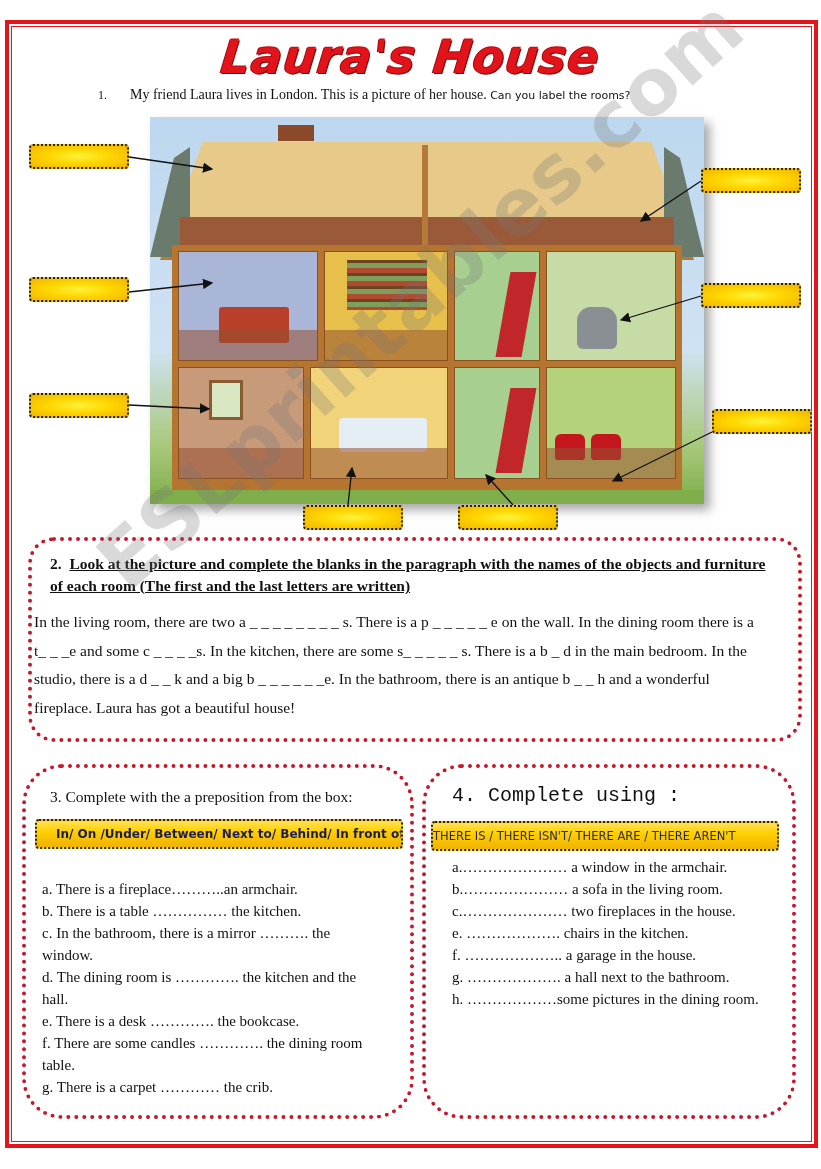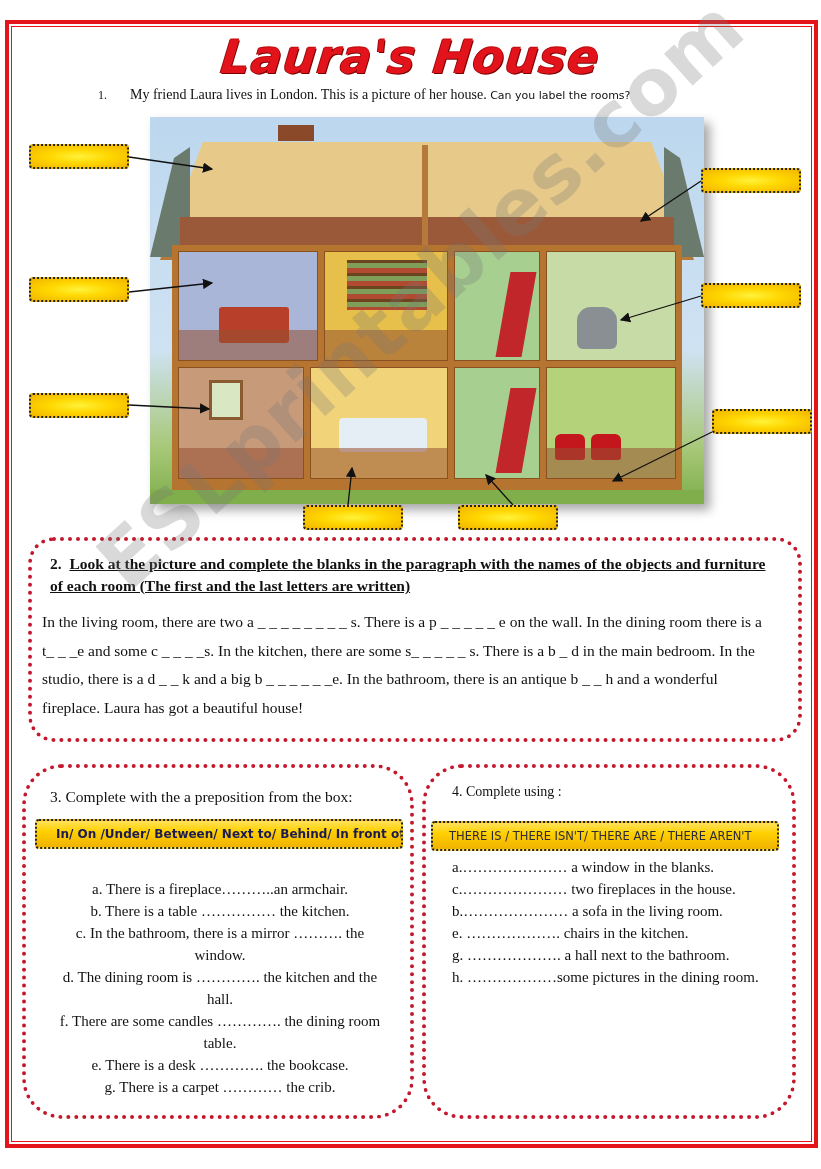--- a/index.html
+++ b/index.html
@@ -87,40 +87,40 @@
   .frame2 { left: 28px; top: 537px; width: 774px; height: 205px; }
   .frame3 { left: 22px; top: 764px; width: 392px; height: 355px; border-radius: 40px; }
   .frame4 { left: 422px; top: 764px; width: 374px; height: 355px; border-radius: 40px; }
 
   .sec2-head {
     position: absolute; left: 50px; top: 553px; width: 720px;
     font-family: "Liberation Serif", serif; font-weight: bold; font-size: 15.5px; line-height: 22px;
   }
   .sec2-head .u { text-decoration: underline; }
   .sec2-body {
-    position: absolute; left: 42px; top: 608px; width: 730px;
+    position: absolute; left: 34px; top: 608px; width: 730px;
     font-family: "Liberation Serif", serif; font-size: 15.5px; line-height: 28.5px;
   }
 
   .sec3-head { position: absolute; left: 50px; top: 786px; width: 330px; font-family: "Liberation Serif", serif; font-size: 15.5px; line-height: 21px; }
   .banner {
     position: absolute; height: 30px; border: 2px dotted #222; border-radius: 4px;
     background: linear-gradient(#ffe25a, #ffd000 40%, #f0b200);
     font-family: "DejaVu Sans", sans-serif; font-size: 12.5px; line-height: 26px; white-space: nowrap;
     padding-left: 19px; overflow: hidden;
   }
   .banner3 { left: 35px; top: 819px; width: 368px; font-weight: bold; color: #1a1a55; font-size: 12px; }
-  .banner4 { left: 431px; top: 821px; width: 348px; color: #2a2a3a; font-size: 11.5px; padding-left: 16px; }
+  .banner4 { left: 431px; top: 821px; width: 348px; color: #2a2a3a; font-size: 11.5px; padding-left: 0; }
 
   .list { position: absolute; font-family: "Liberation Serif", serif; font-size: 15px; line-height: 22px; }
-  .list3 { left: 50px; top: 878px; width: 340px; text-align: center; }
+  .list3 { left: 42px; top: 878px; width: 340px; }
   .list4 { left: 452px; top: 856px; width: 330px; }
   .list div { min-height: 22px; }
 
-  .sec4-head { position: absolute; left: 452px; top: 784px; font-family: Liberation Serif, serif; font-size: 14px; }
+  .sec4-head { position: absolute; left: 452px; top: 784px; font-family: Liberation Mono, monospace; font-size: 20px; }
 
   .watermark {
     position: absolute; left: 80px; top: 540px; font-family: "DejaVu Sans", sans-serif;
     font-weight: bold; font-size: 78px; color: rgba(120,120,120,0.28);
     transform: rotate(-42deg); transform-origin: left top; white-space: nowrap;
     letter-spacing: 1px; pointer-events: none;
   }
 </style>
 </head>
 <body>
@@ -209,30 +209,31 @@
 <div class="sec2-body">In the living room, there are two a _ _ _ _ _ _ _ _ s. There is a p _ _ _ _ _ e on the wall. In the dining room there is a t_ _ _e and some c _ _ _ _s. In the kitchen, there are some s_ _ _ _ _ s. There is a b _ d in the main bedroom. In the studio, there is a d _ _ k and a big b _ _ _ _ _ _e. In the bathroom, there is an antique b _ _ h and a wonderful fireplace. Laura has got a beautiful house!</div>
 
 <div class="frame frame3"></div>
 <div class="sec3-head">3. Complete with the a preposition from the box:</div>
 <div class="banner banner3">In/ On /Under/ Between/ Next to/ Behind/ In front of</div>
 <div class="list list3">
   <div>a. There is a fireplace………..an armchair.</div>
   <div>b. There is a table …………… the kitchen.</div>
   <div>c. In the bathroom, there is a mirror ………. the window.</div>
   <div>d.  The dining room is …………. the kitchen and the hall.</div>
+  <div>e. There is a desk …………. the bookcase.</div>
   <div>f. There are some candles …………. the dining room table.</div>
-  <div>e. There is a desk …………. the bookcase.</div>
   <div>g. There is a carpet ………… the crib.</div>
 </div>
 
 <div class="frame frame4"></div>
 <div class="sec4-head">4.  Complete using :</div>
 <div class="banner banner4">THERE IS / THERE ISN'T/ THERE ARE / THERE AREN'T</div>
 <div class="list list4">
-  <div>a.…………………  a window in the blanks.</div>
+  <div>a.…………………  a window in the armchair.</div>
+  <div>b.…………………  a sofa in the living room.</div>
   <div>c.…………………  two fireplaces in the house.</div>
-  <div>b.…………………  a sofa in the living room.</div>
   <div>e. ………………. chairs in the kitchen.</div>
+  <div>f. ……………….. a garage in the house.</div>
   <div>g. ………………. a hall next to the bathroom.</div>
   <div>h. ………………some pictures in the dining room.</div>
 </div>
 
 <div class="watermark">ESLprintables.com</div>
 
 </body></html>

